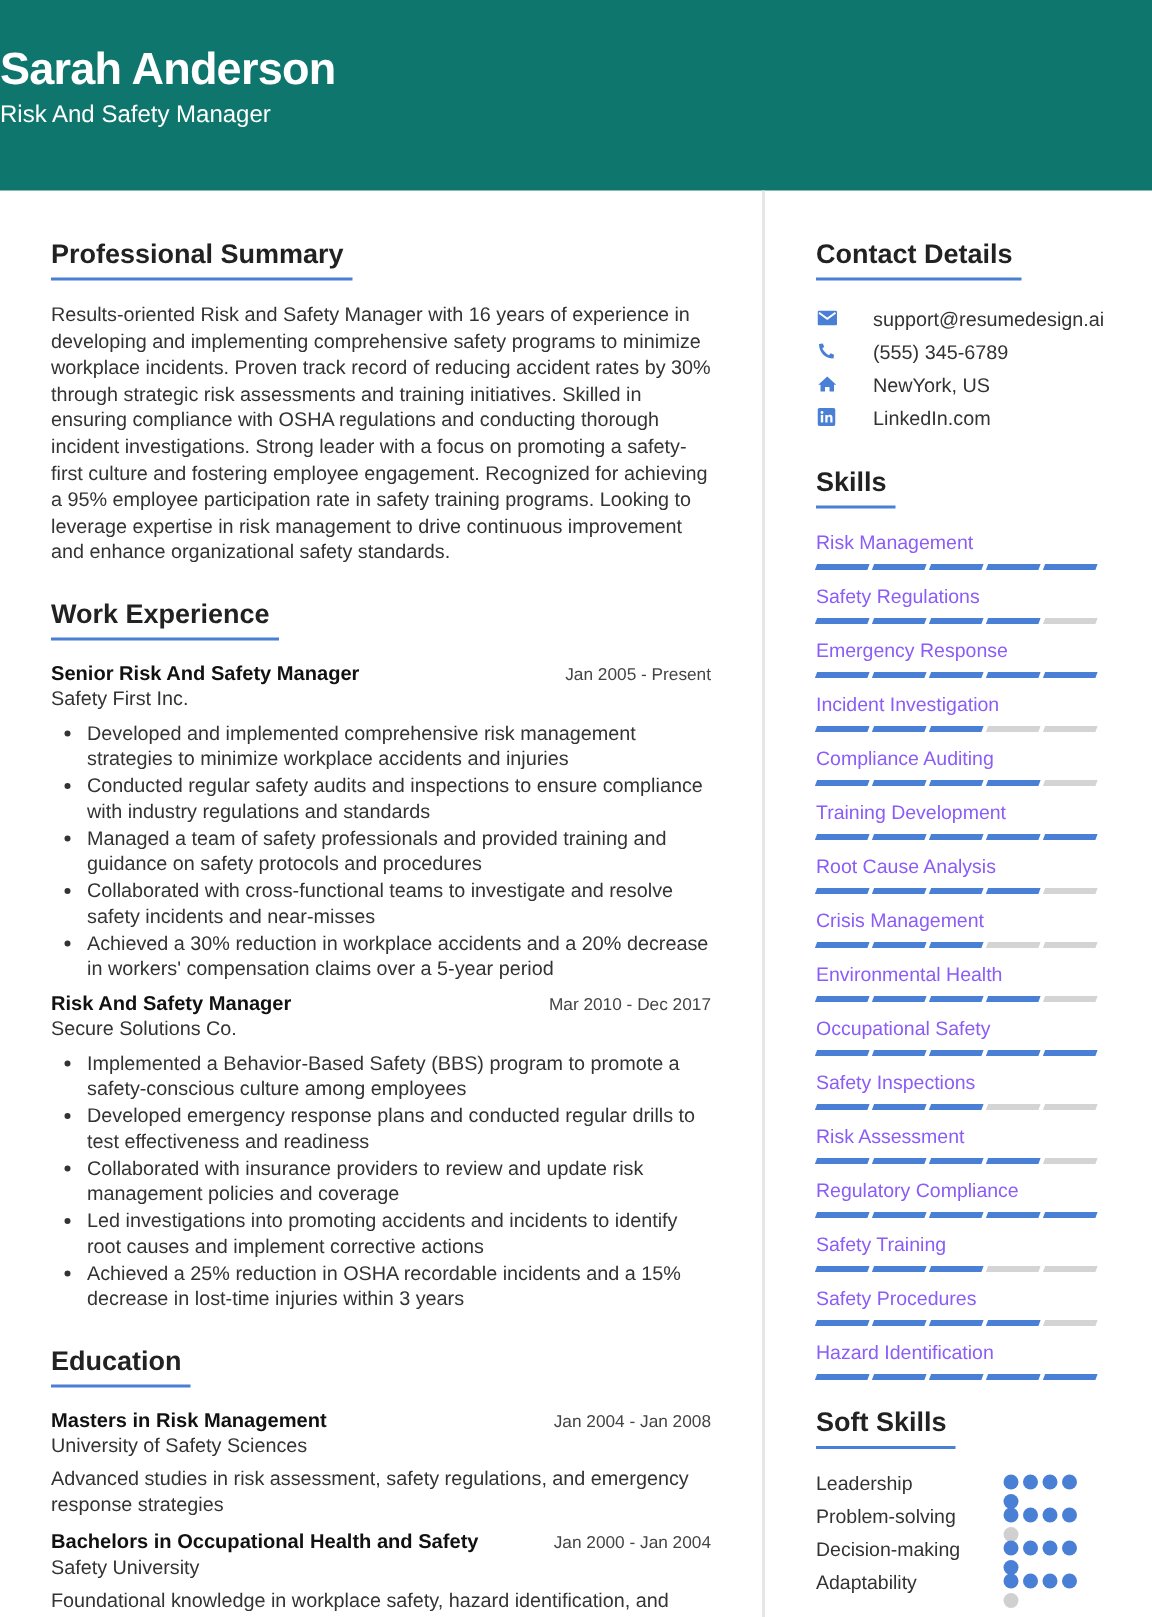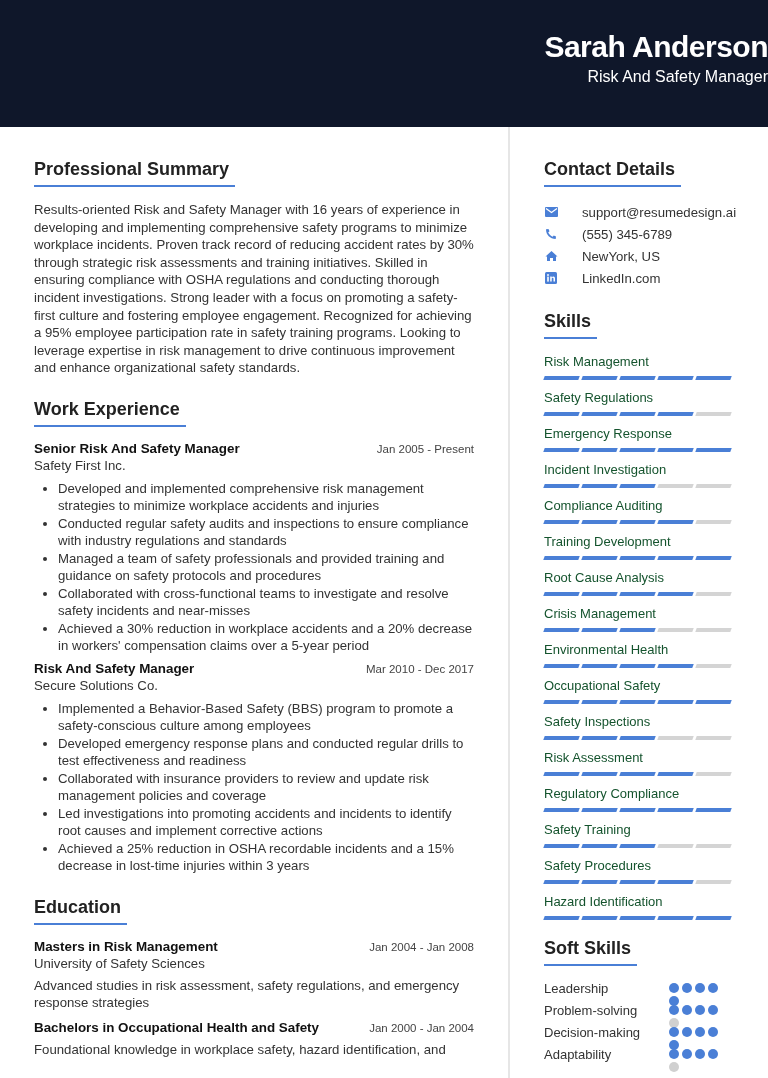--- a/index.html
+++ b/index.html
@@ -1,17 +1,17 @@
 <!DOCTYPE html>
 <html><head>
 <meta charset="utf-8">
 <style>
   * { box-sizing: border-box; margin: 0; padding: 0; }
   body { width: 768px; height: 1078px; overflow: hidden; background: #ffffff; font-family: "Liberation Sans", sans-serif; color: #333; }
-  .header { background: #0f172a; height: 127px; text-align: right; color: #fff; padding-top: 28px; }
+  .header { background: #0f766e; height: 127px; text-align: left; color: #fff; padding-top: 28px; }
   .header .name { font-size: 30px; font-weight: bold; letter-spacing: -0.5px; line-height: 38px; }
   .header .title { font-size: 16px; margin-top: 2px; }
   .content { display: flex; height: 951px; }
   .left { width: 510px; padding: 32px 34px 0 34px; border-right: 2px solid #e6e6e6; }
   .right { flex: 1; padding: 32px 20px 0 34px; }
   .section-title { font-size: 18px; font-weight: bold; color: #222; display: inline-block; padding-bottom: 5px; border-bottom: 2px solid #4a7fd6; padding-right: 6px; }
   .left .section-title { margin-bottom: 14px; }
   .summary { font-size: 13.2px; line-height: 17.6px; color: #333; }
   .sec { margin-top: 22px; }
   .job-head { display: flex; justify-content: space-between; align-items: baseline; text-align: center; }
@@ -19,21 +19,21 @@
   .job-date { font-size: 11.5px; color: #444; }
   .company { font-size: 13.2px; color: #333; margin-top: 2px; }
   ul.bullets { margin: 7px 0 6px 24px; font-size: 13.2px; line-height: 17.5px; }
   ul.bullets li { margin-bottom: 0; }
   .job { margin-bottom: 4px; }
   .edu-desc { font-size: 13.2px; line-height: 17.5px; margin-top: 6px; margin-bottom: 8px; }
   .contact-list { margin-top: 14px; }
   .contact-item { display: flex; align-items: center; font-size: 13.2px; height: 22px; gap: 16px; }
   .contact-item .ic { width: 14px; height: 14px; margin-right: 8px; display: flex; align-items: center; justify-content: center; }
   .skill { margin-top: 0; }
-  .skill-name { font-size: 13px; color: #14532d; height: 18px; line-height: 18px; }
+  .skill-name { font-size: 13px; color: #8b5cf6; height: 18px; line-height: 18px; }
   .bars { display: flex; gap: 3px; margin: 5px 0 9px 0; }
   .bar { width: 35px; height: 4px; transform: skewX(-20deg); }
   .bar.on { background: #4a7fd6; }
   .bar.off { background: #d4d4d4; }
   .soft { margin-top: 14px; }
   .soft-row { display: flex; font-size: 13px; height: 22px; align-items: flex-start; }
   .soft-row .lbl { width: 125px; line-height: 18px; }
   .dots { display: flex; flex-wrap: wrap; width: 52px; gap: 3px 3px; margin-top: 3px; }
   .dot { width: 10px; height: 10px; border-radius: 50%; }
   .dot.on { background: #4a7fd6; }
@@ -97,20 +97,21 @@
               <div class="job-date">Jan 2004 - Jan 2008</div>
             </div>
             <div class="company">University of Safety Sciences</div>
             <div class="edu-desc">Advanced studies in risk assessment, safety regulations, and emergency response strategies</div>
           </div>
           <div class="job">
             <div class="job-head">
               <div class="job-title">Bachelors in Occupational Health and Safety</div>
               <div class="job-date">Jan 2000 - Jan 2004</div>
             </div>
+            <div class="company">Safety University</div>
             <div class="edu-desc">Foundational knowledge in workplace safety, hazard identification, and</div>
           </div>
         </div>
     </div>
   </div>
 
   <div class="right">
     <div>
       <div class="section-title">Contact Details</div>
       <div class="contact-list" id="contacts">

